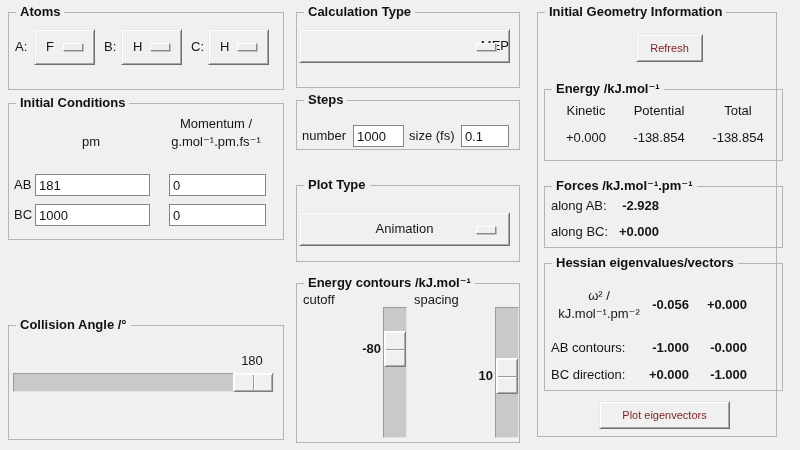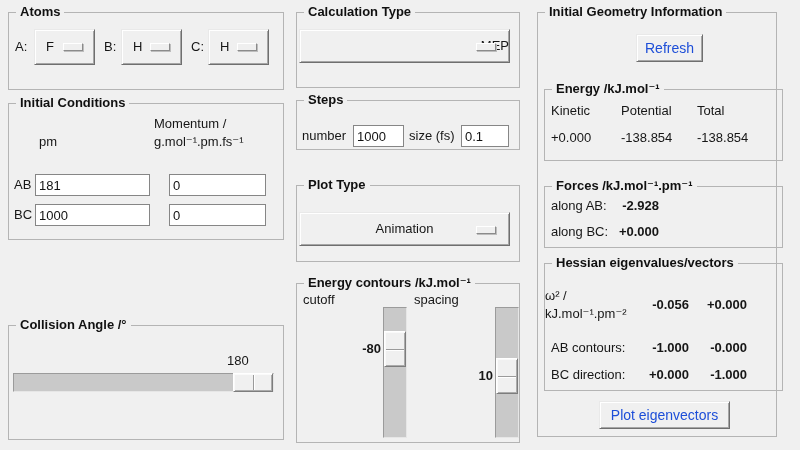--- a/index.html
+++ b/index.html
@@ -22,42 +22,42 @@
   }
   .menubtn{position:absolute;display:flex;align-items:center;}
   .mb-text{line-height:16px;}
   .indicator{
     display:block;width:20px;height:8px;background:#efefef;
     border:1px solid;border-color:#ffffff #8b8b8b #8b8b8b #ffffff;
     box-shadow:1px 1px 0 #bdbdbd;box-sizing:border-box;
   }
   .btn{
     position:absolute;display:flex;align-items:center;justify-content:center;
-    font-size:14px;color:#1d4ed8;
+    font-size:11px;color:#7f1d1d;
   }
   .entry{
     position:absolute;background:#fff;border:1px solid #868686;box-sizing:border-box;
     font-family:"Liberation Sans","DejaVu Sans",sans-serif;font-size:13px;color:#111;
     padding:0 3px;outline:none;
   }
   .trough{
     position:absolute;background:#c9c9c9;box-sizing:border-box;
     border:1px solid;border-color:#9b9b9b #e6e6e6 #e6e6e6 #9b9b9b;
   }
   .thumb{
     position:absolute;background:#f0f0f0;box-sizing:border-box;
     border:1px solid;border-color:#ffffff #7d7d7d #7d7d7d #ffffff;
     box-shadow:inset 1px 1px 0 #fafafa, inset -1px -1px 0 #ababab;cursor:pointer;
   }
   .ridge-v{position:absolute;left:50%;top:1px;bottom:1px;width:2px;
     border-left:1px solid #9a9a9a;border-right:1px solid #ffffff;box-sizing:border-box;}
   .ridge-h{position:absolute;top:50%;left:1px;right:1px;height:2px;
     border-top:1px solid #9a9a9a;border-bottom:1px solid #ffffff;box-sizing:border-box;}
   .num{position:absolute;text-align:right;white-space:nowrap;line-height:16px;font-weight:bold;}
-  .ctr{text-align:left;}
+  .ctr{text-align:center;}
 </style>
 </head>
 <body>
 
 <div class="screen">
 
   <div class="group" style="left:8px;top:12px;width:276px;height:78px">
     <div class="gtitle">Atoms</div>
     <div class="lbl" style="left:6px;top:26px">A:</div>
     <div class="menubtn raised" style="left:25px;top:16px;width:61px;height:36px;justify-content:space-between;padding:0 11px">

